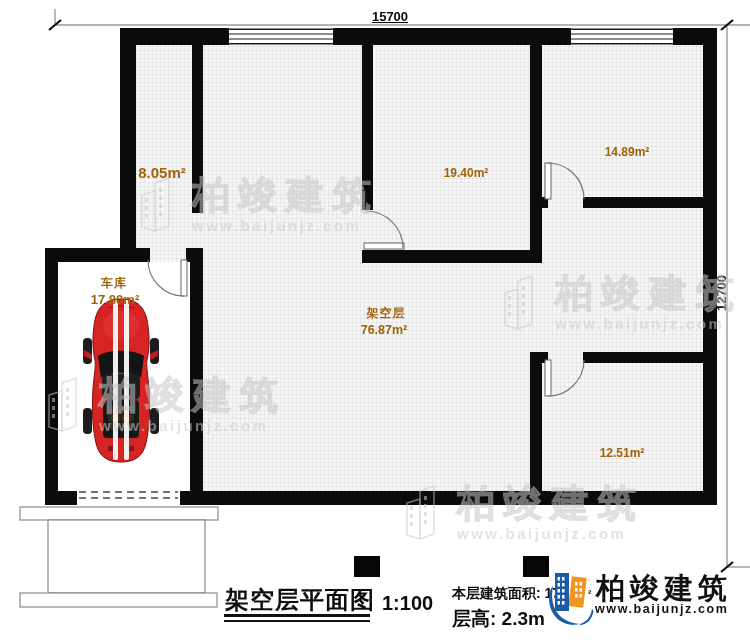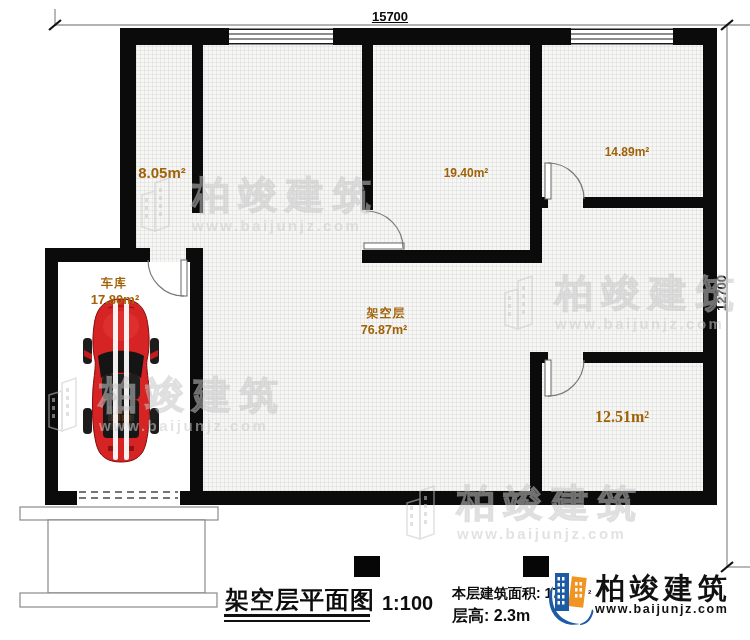--- a/index.html
+++ b/index.html
@@ -29,21 +29,21 @@
       -webkit-text-stroke:1.3px #c6c6c6;}
   .wm-url{font-size:15px;font-weight:700;letter-spacing:2.5px;color:#cccccc;margin-top:3px;}
   
   .tb{position:absolute;color:#0d0d0d;white-space:nowrap;}
   #plan-title{left:225px;top:584px;font-size:24px;font-weight:600;letter-spacing:1px;z-index:30;}
   #title-rule-1{left:224px;top:614px;width:146px;height:3px;background:#101010;z-index:30;}
   #title-rule-2{left:224px;top:620px;width:146px;height:2px;background:#101010;z-index:30;}
   #plan-scale{left:382px;top:592px;font-size:20px;font-weight:700;z-index:30;}
   #floor-area-note{left:452px;top:585px;font-size:14px;font-weight:700;z-index:28;}
   #floor-area-sup{left:588px;top:588px;font-size:10px;font-weight:700;z-index:31;}
-  #floor-height-note{left:452px;top:606px;font-size:16px;font-weight:700;z-index:28;text-align:center;}
+  #floor-height-note{left:452px;top:606px;font-size:19px;font-weight:700;z-index:28;text-align:center;}
   #logo{position:absolute;left:544px;top:564px;width:200px;height:70px;z-index:30;}
   #logo-brand{position:absolute;left:52px;top:5px;font-size:29px;font-weight:800;letter-spacing:5px;color:#111;}
   #logo-url{position:absolute;left:51px;top:38px;font-size:12.5px;font-weight:700;letter-spacing:1.6px;color:#111;}
 </style>
 </head>
 <body>
 
 <div id="stage">
 
   <div id="floor-texture"></div>
@@ -169,21 +169,21 @@
       </g>
     </svg>
   </div>
 
   <div class="dim-label" style="left:358px;top:9px;width:64px;text-decoration:underline;">15700</div>
   <div class="dim-label" style="left:691px;top:286px;width:60px;height:14px;transform:rotate(-90deg);">12700</div>
 
   <div class="lbl lbl-area" style="left:162px;top:172px;">8.05m²</div>
   <div class="lbl lbl-area" style="left:466px;top:173px;font-size:12px;">19.40m²</div>
   <div class="lbl lbl-area" style="left:627px;top:152px;font-size:12px;">14.89m²</div>
-  <div class="lbl lbl-area" style="left:622px;top:417px;font-size:16px;font-family:Liberation Serif, serif;">12.51m²</div>
+  <div class="lbl lbl-area" style="left:622px;top:453px;font-size:12px;">12.51m²</div>
   <div class="lbl lbl-name" style="left:114px;top:283px;">车库</div>
   <div class="lbl lbl-area" style="left:115px;top:299px;font-size:13px;">17.80m²</div>
   <div class="lbl lbl-name" style="left:386px;top:313px;">架空层</div>
   <div class="lbl lbl-area" style="left:384px;top:330px;font-size:12.5px;">76.87m²</div>
 
   <div class="wm" style="left:133px;top:176px;">
     <svg width="54" height="56" viewBox="0 0 54 56">
       <g fill="none" stroke="#c9c9c9" stroke-width="1.5">
         <path d="M22 7 L36 2 L36 50 L22 55 Z"></path>
           <path d="M9 19 L22 15 L22 55 L9 51 Z"></path>

